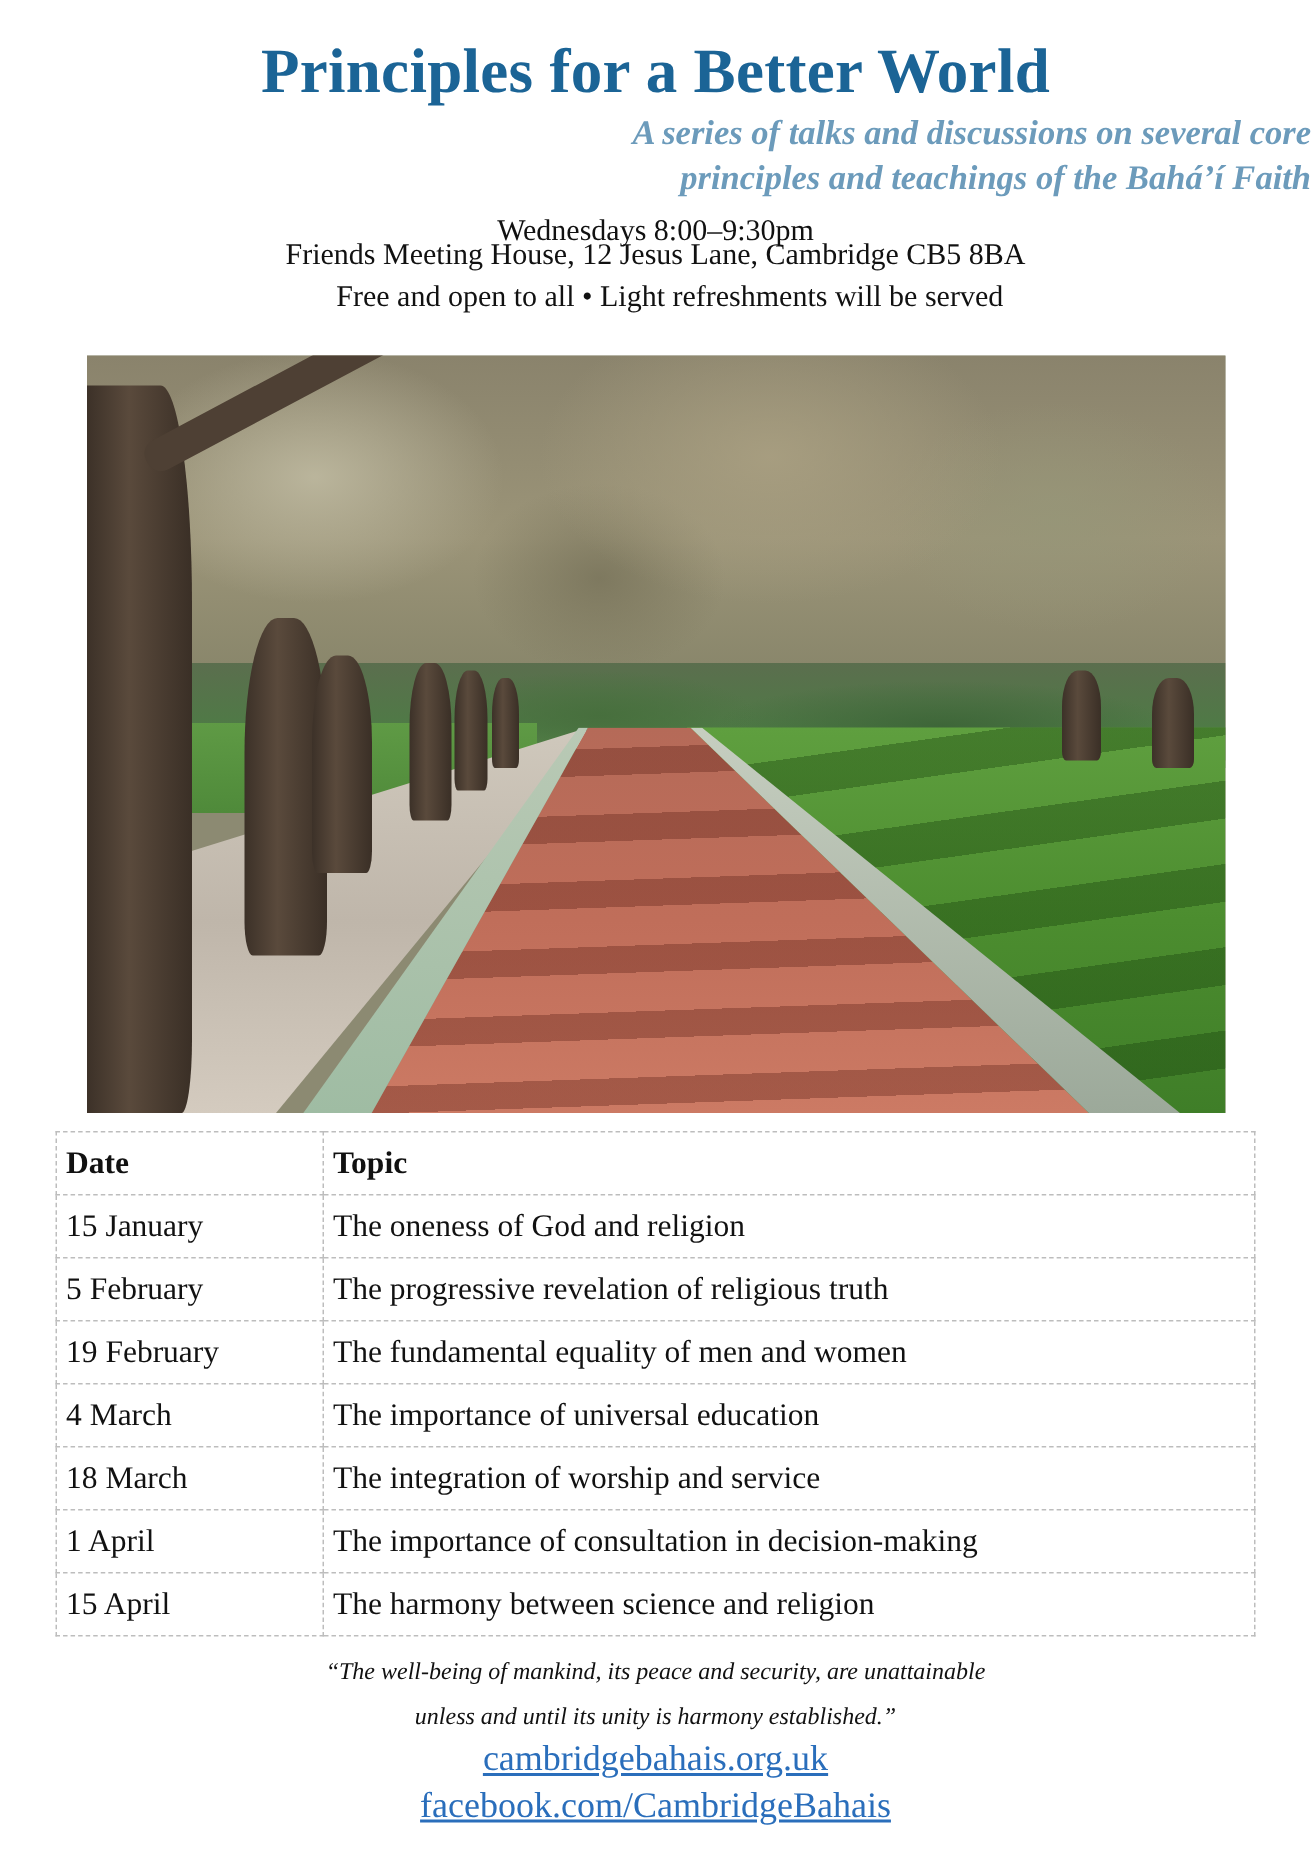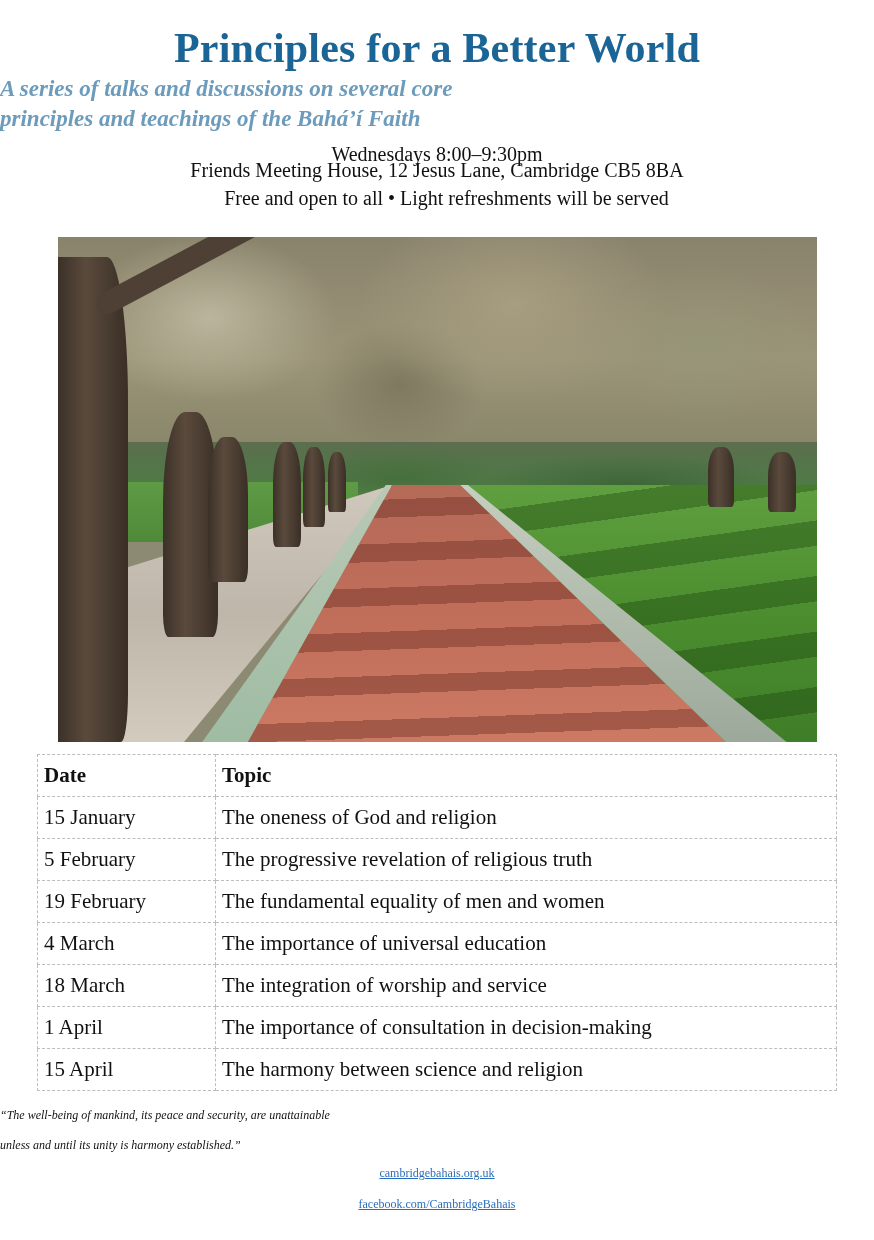--- a/index.html
+++ b/index.html
@@ -1,20 +1,20 @@
 <!DOCTYPE html>
 <html><head>
 <meta charset="utf-8">
 <style>
   html, body { margin:0; padding:0; background:#ffffff; }
   body { width:874px; height:1240px; position:relative; overflow:hidden;
          font-family:"Liberation Serif","DejaVu Serif",serif; color:#111; }
   .title { position:absolute; left:0; right:0; top:24px; text-align:center;
            font-size:42px; font-weight:bold; color:#1b6496; letter-spacing:0.2px; line-height:48px; }
-  .subtitle { position:absolute; left:0; right:0; top:74px; text-align:left;
+  .subtitle { position:absolute; left:0; right:0; top:74px; text-align:right;
               font-size:23px; font-style:italic; font-weight:bold; color:#6c9bbb; line-height:30px; }
   .info { position:absolute; left:0; right:0; text-align:center; font-size:20px; line-height:28px; color:#111; }
   .info.l1 { top:140px; }
   .info.l2 { top:156px; }
   .info.l3 { top:184px;margin-left:19px; }
 
   .photo { position:absolute; left:58px; top:237px; width:759px; height:505px; overflow:hidden;
            background:#8c8a72; }
   .photo .layer { position:absolute; }
   .canopy { left:0; top:0; width:100%; height:270px;
@@ -60,23 +60,23 @@
   .t8 { left:710px; top:215px; width:28px; height:60px; }
   .branch { left:40px; top:60px; width:260px; height:22px; background:#4e4034;
             transform:rotate(-28deg); transform-origin:left center; border-radius:10px; }
 
   .schedule { position:absolute; left:37px; top:754px; width:800px; border-collapse:collapse; }
   .schedule th, .schedule td { border:1px dashed #bdbdbd; text-align:left; font-size:21px;
                                padding:0 6px; height:41px; line-height:41px; color:#111; }
   .schedule th { font-weight:bold;margin-left:24px; }
   .schedule .c1 { width:165px; }
 
-  .quote { position:absolute; left:0; right:0; top:1100px; text-align:left;
-           font-style:italic; font-size:12px; line-height:30px; color:#111; }
-  .link { position:absolute; left:0; right:0; text-align:center; font-size:12px; line-height:28px; }
+  .quote { position:absolute; left:0; right:0; top:1100px; text-align:center;
+           font-style:italic; font-size:16px; line-height:30px; color:#111; }
+  .link { position:absolute; left:0; right:0; text-align:center; font-size:24px; line-height:28px; }
   .link a { color:#2a6ebb; text-decoration:underline; }
   .link.a1 { top:1159px; }
   .link.a2 { top:1190px; }
 </style>
 </head>
 <body>
 
 <div class="title">Principles for a Better World</div>
 <div class="subtitle">
   <div>A series of talks and discussions on several core</div>

